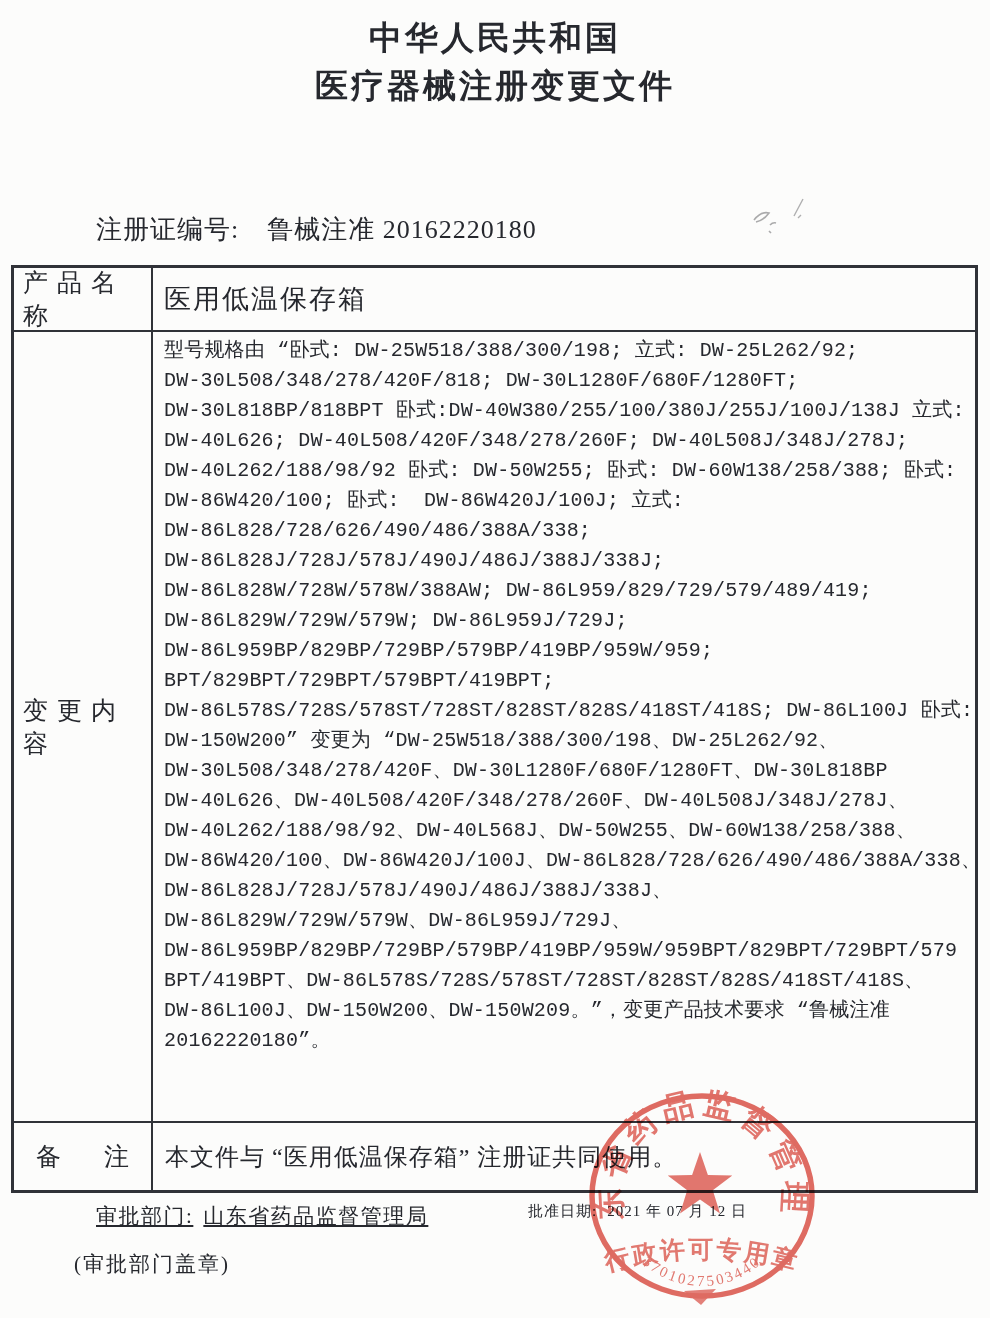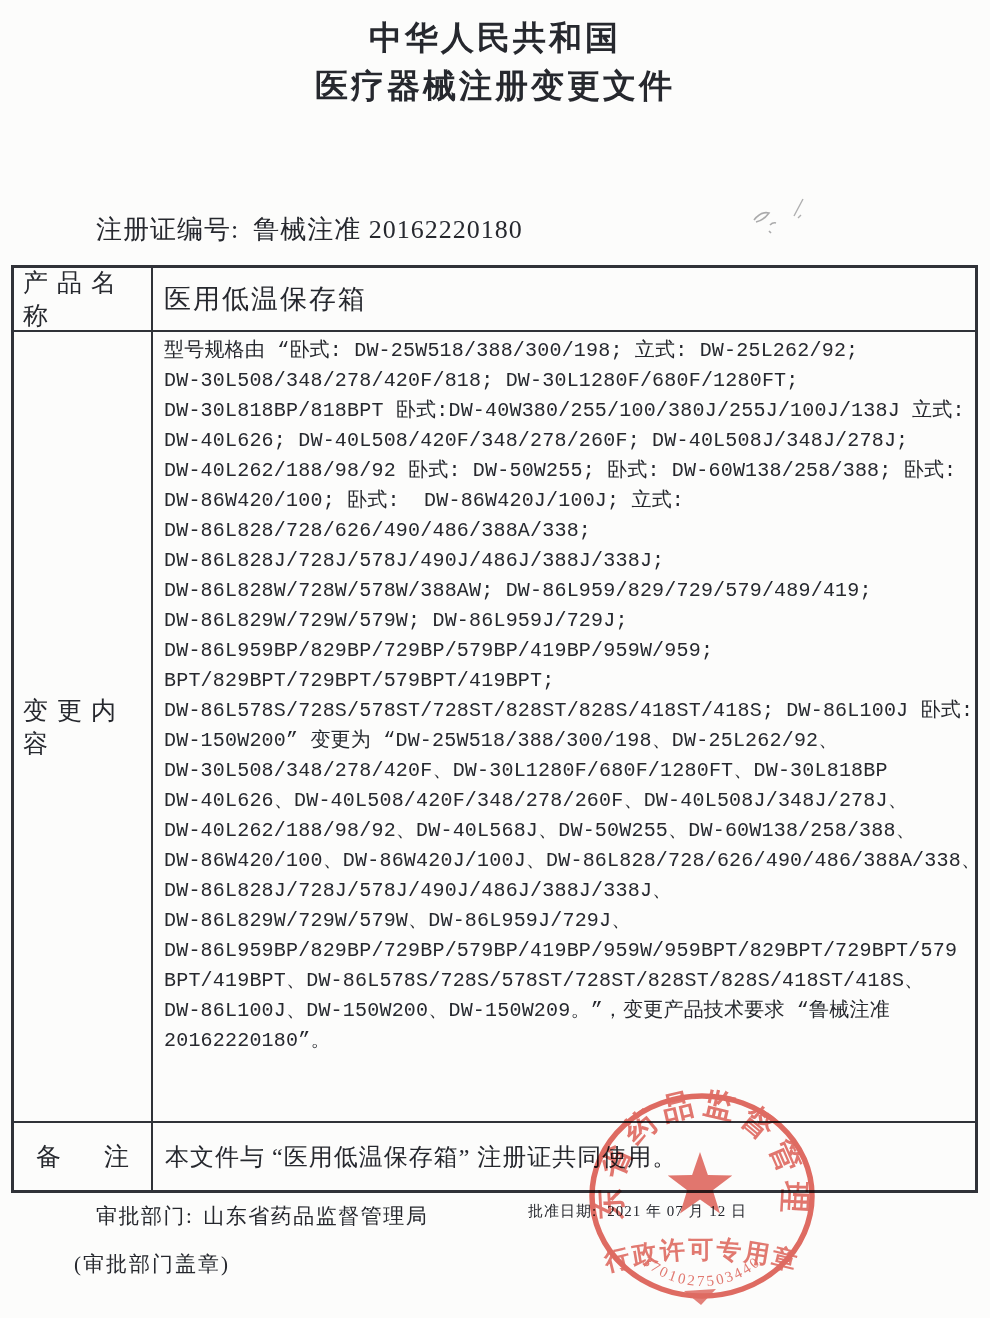--- a/index.html
+++ b/index.html
@@ -6,40 +6,40 @@
   .page{
     position:relative;width:990px;height:1318px;margin:0 auto;
     background:#fcfcfb;overflow:hidden;
     font-family:"Liberation Serif","DejaVu Serif",serif;color:#26282e;
   }
   .doc-title{position:absolute;left:0;right:0;text-align:center;
     font-weight:bold;font-size:33px;letter-spacing:3px;}
   .title1{top:16px;}
   .title2{top:64px;}
   .reg{position:absolute;left:96px;top:212px;font-size:26px;letter-spacing:1px;}
-  .reg .val{margin-left:14px;text-align:center;}
+  .reg .val{margin-left:28px;text-align:center;}
 
   .cert-table{position:absolute;left:11px;top:265px;width:967px;height:928px;
     border:3px solid #303238;box-sizing:border-box;display:flex;flex-direction:column;}
   .trow{display:flex;box-sizing:border-box;}
   .trow + .trow{border-top:2px solid #303238;}
   .tlabel{flex:0 0 139px;border-right:2px solid #303238;display:flex;
     align-items:center;justify-content:center;font-size:25px;letter-spacing:9px;
     padding-left:9px;box-sizing:border-box;}
   .tcontent{flex:1;padding:0 8px 0 11px;box-sizing:border-box;min-width:0;}
   .row-product{height:62px;}
   .row-product .tcontent{display:flex;align-items:center;font-size:27px;letter-spacing:2px;}
   .row-change{flex:1;}
   .row-change .tcontent{padding-top:4px;border-radius:13px;}
   .model-line{font-family:"Liberation Mono","DejaVu Sans Mono",monospace;
     font-size:20px;line-height:30px;white-space:pre;letter-spacing:0.2px;}
   .row-remark{height:69px;}
   .row-remark .tcontent{display:flex;align-items:center;font-size:24px;letter-spacing:1px;padding-left:12px;}
 
-  .footer-dept{position:absolute;left:96px;top:1202px;font-size:21px;letter-spacing:1.5px;}
+  .footer-dept{position:absolute;left:96px;top:1202px;font-size:21px;letter-spacing:1.5px;text-decoration:underline;}
   .footer-date{position:absolute;left:528px;top:1202px;font-size:15px;letter-spacing:1px;}
   .footer-dept .val,.footer-date .val{margin-left:10px;}
   .seal-note{position:absolute;left:74px;top:1250px;font-size:21px;letter-spacing:2px;}
 
   .scribble{position:absolute;left:746px;top:190px;width:80px;height:56px;}
   .seal-layer{position:absolute;left:0;top:0;width:990px;height:1318px;
     pointer-events:none;mix-blend-mode:multiply;opacity:0.88;}
 </style>
 </head>
 <body>

